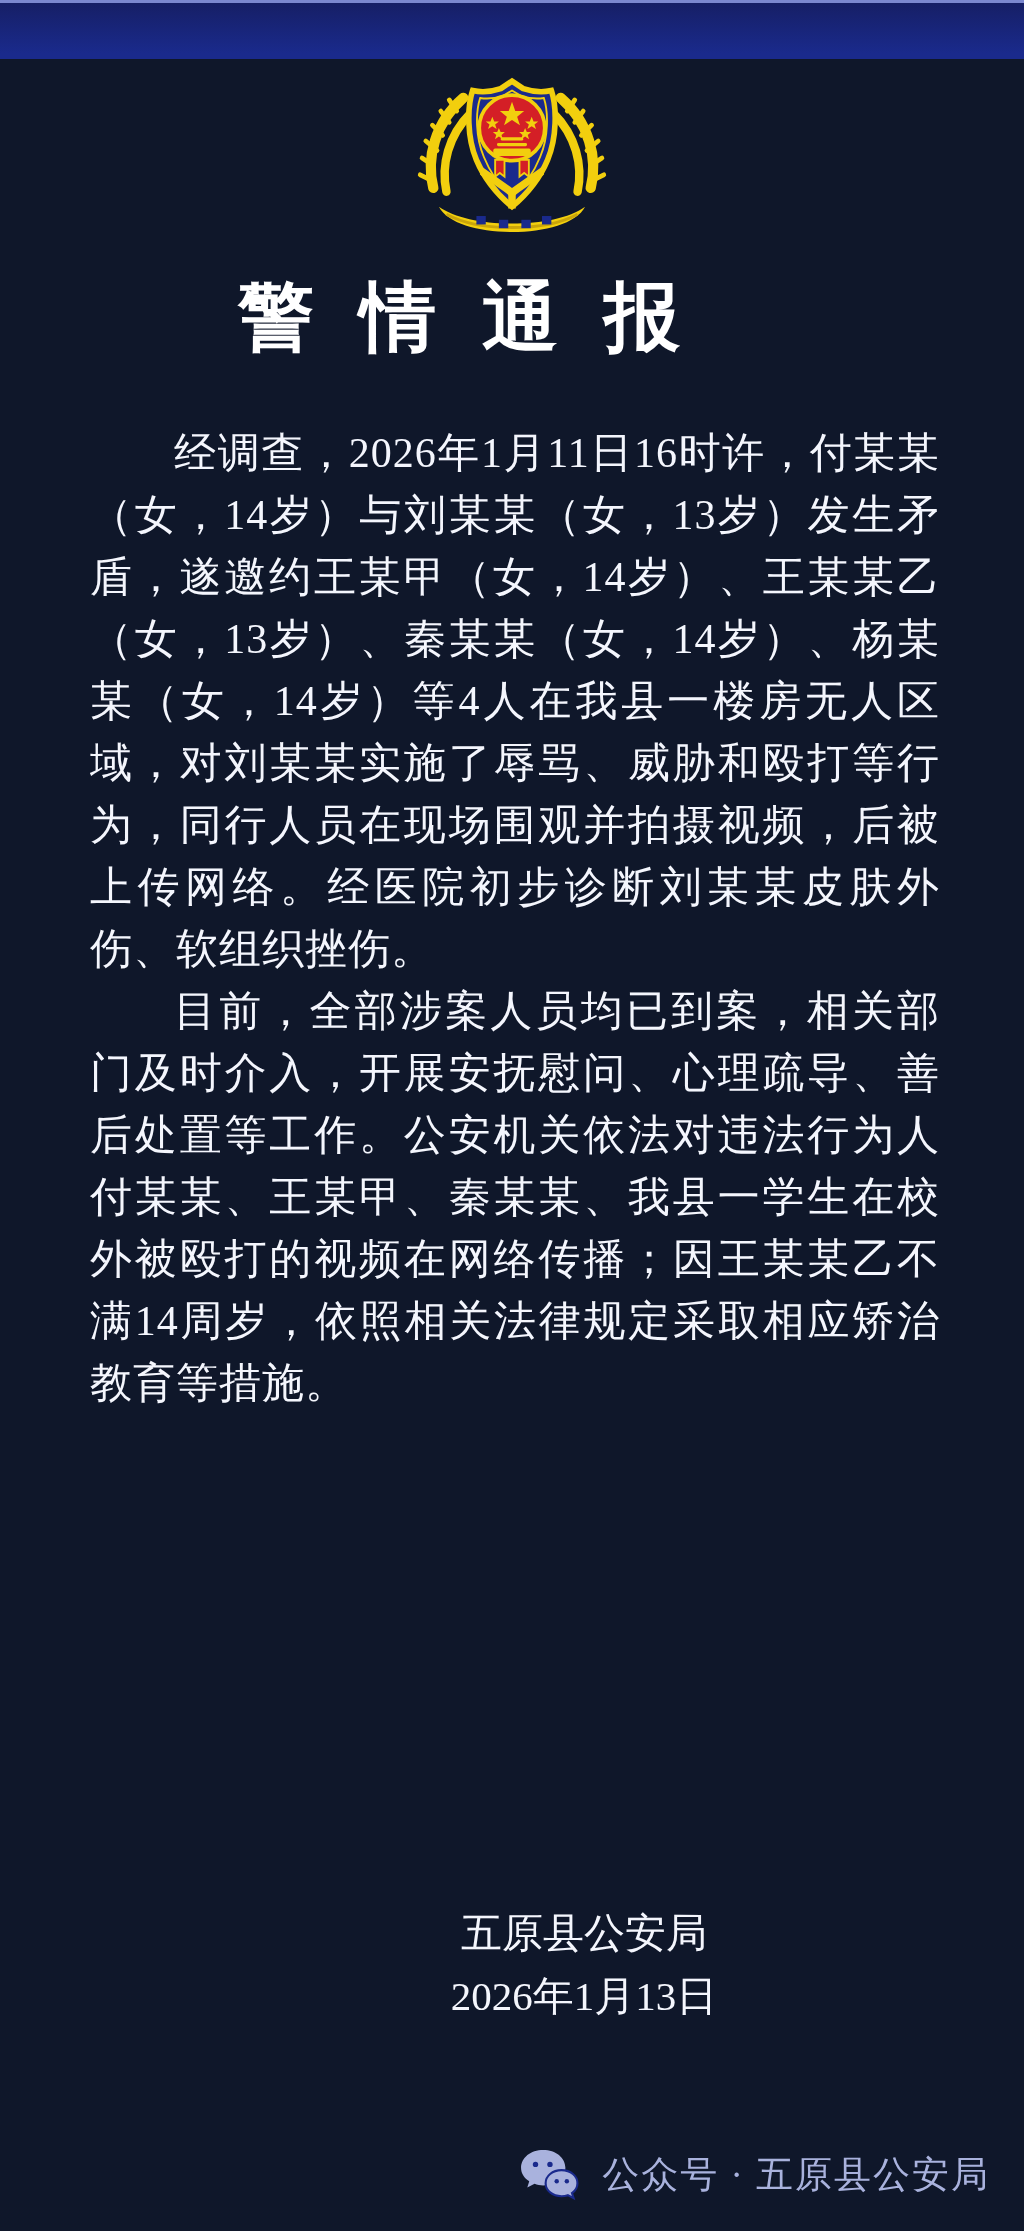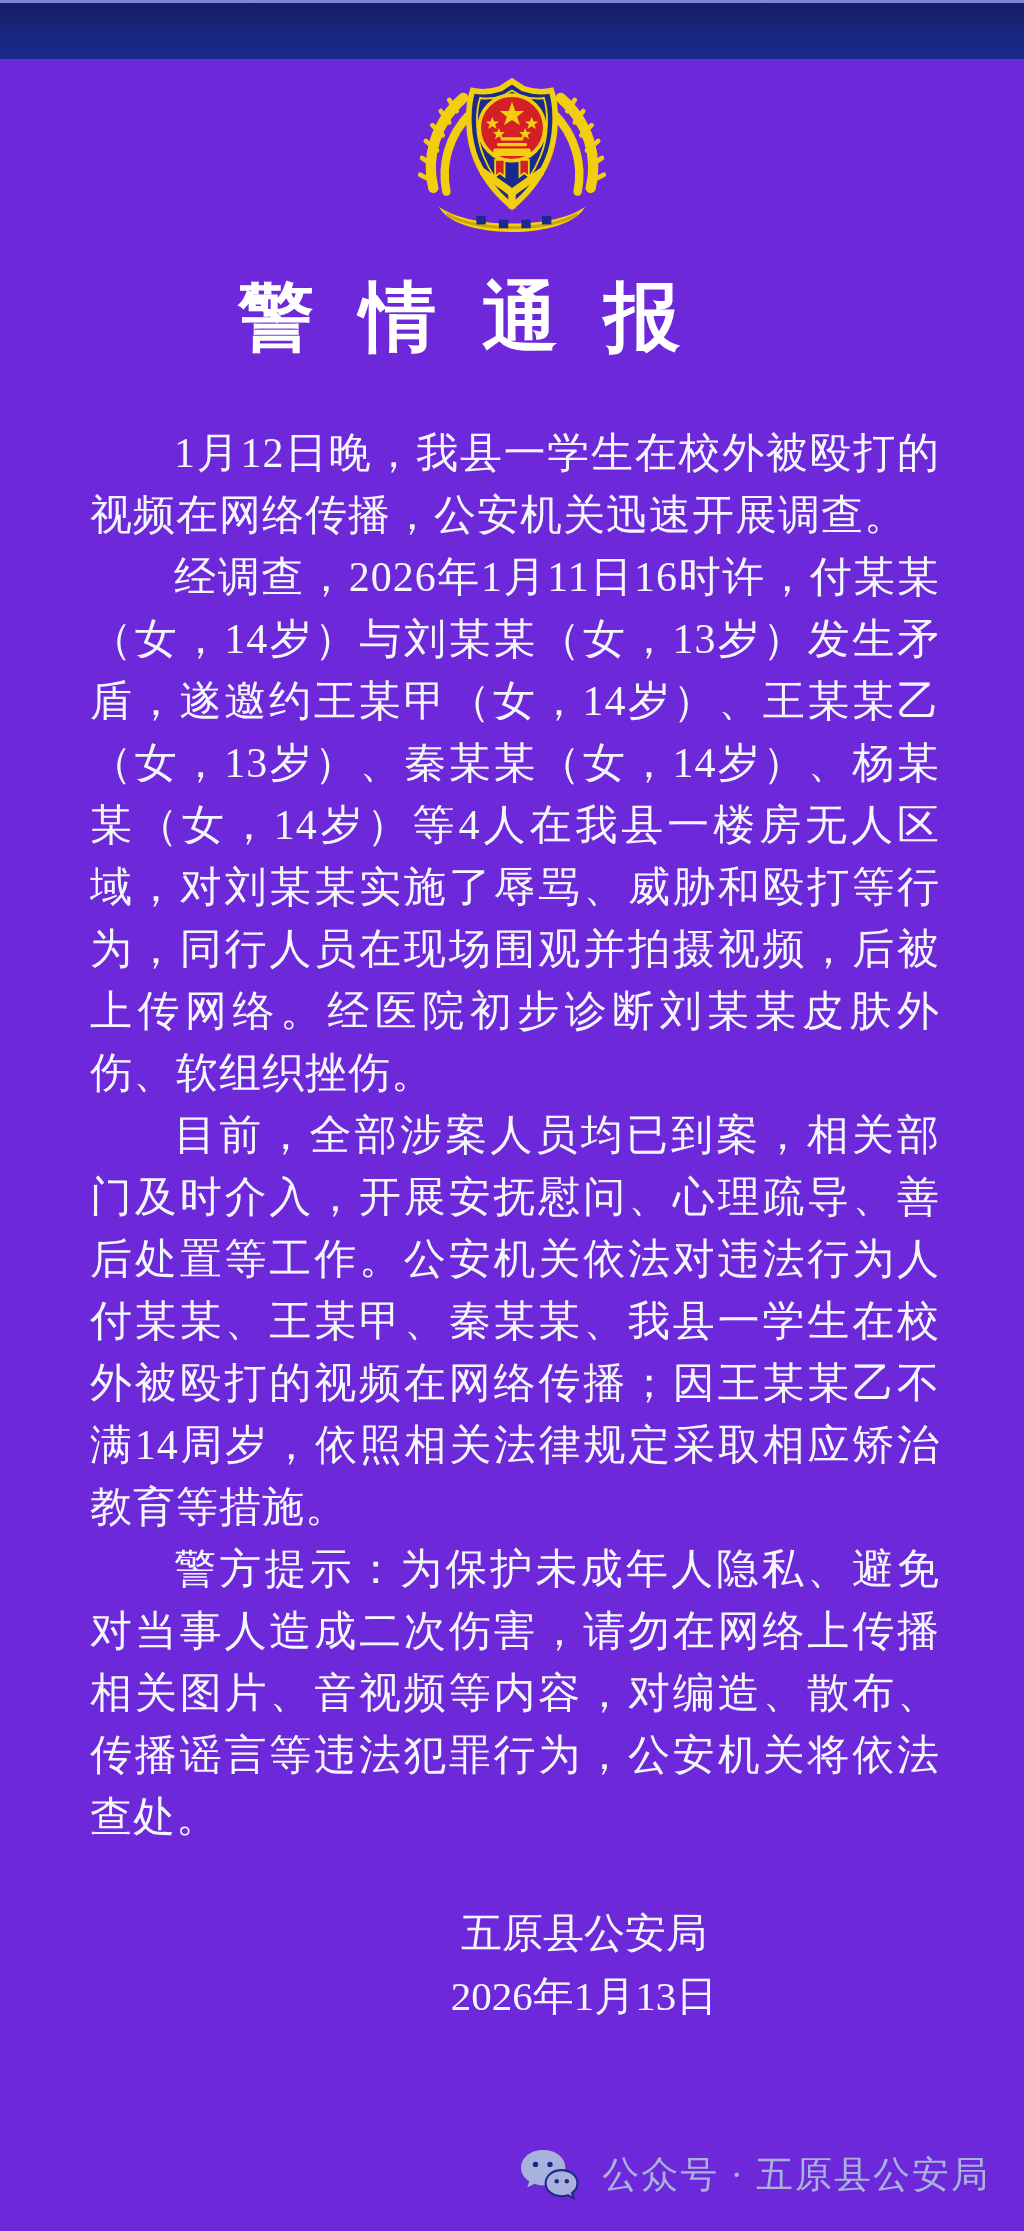--- a/index.html
+++ b/index.html
@@ -1,21 +1,21 @@
 <!DOCTYPE html>
 <html><head>
 <meta charset="utf-8">
 <style>
   html, body { margin: 0; padding: 0; background: #0d1550; }
   .page {
     position: relative;
     width: 1024px;
     height: 2231px;
     margin: 0 auto;
-    background: #6d28d9;
+    background: #0f172a;
     overflow: hidden;
     font-family: "Liberation Serif", "DejaVu Serif", serif;
   }
   .top-strip {
     position: absolute; top: 0; left: 0; width: 100%; height: 56px;
     background: linear-gradient(#161f66, #1a2a8c 90%);
     border-top: 3px solid #7b88d0;
   }
   .emblem {
     position: absolute;
@@ -134,24 +134,22 @@
       </g>
 
       <path d="M66,104 L100,128 L134,104 L134,114 L100,138 L66,114 Z" fill="#f2cf0e"></path>
       <rect x="96" y="134" width="8" height="16" fill="#f2cf0e"></rect>
     </svg>
   </div>
 
   <h1 class="title">警情通报</h1>
 
   <div class="content">
-    <p>1月12日晚，我县一学生在校外被殴打的视频在网络传播，公安机关迅速开展调查。</p>
     <p>经调查，2026年1月11日16时许，付某某（女，14岁）与刘某某（女，13岁）发生矛盾，遂邀约王某甲（女，14岁）、王某某乙（女，13岁）、秦某某（女，14岁）、杨某某（女，14岁）等4人在我县一楼房无人区域，对刘某某实施了辱骂、威胁和殴打等行为，同行人员在现场围观并拍摄视频，后被上传网络。经医院初步诊断刘某某皮肤外伤、软组织挫伤。</p>
     <p>目前，全部涉案人员均已到案，相关部门及时介入，开展安抚慰问、心理疏导、善后处置等工作。公安机关依法对违法行为人付某某、王某甲、秦某某、我县一学生在校外被殴打的视频在网络传播；因王某某乙不满14周岁，依照相关法律规定采取相应矫治教育等措施。</p>
-    <p>警方提示：为保护未成年人隐私、避免对当事人造成二次伤害，请勿在网络上传播相关图片、音视频等内容，对编造、散布、传播谣言等违法犯罪行为，公安机关将依法查处。</p>
   </div>
 
   <div class="signature">
     <div>五原县公安局</div>
     <div>2026年1月13日</div>
   </div>
 
   <div class="footer">
     <span class="wechat-icon">
       <svg viewBox="0 0 64 56" xmlns="http://www.w3.org/2000/svg">

